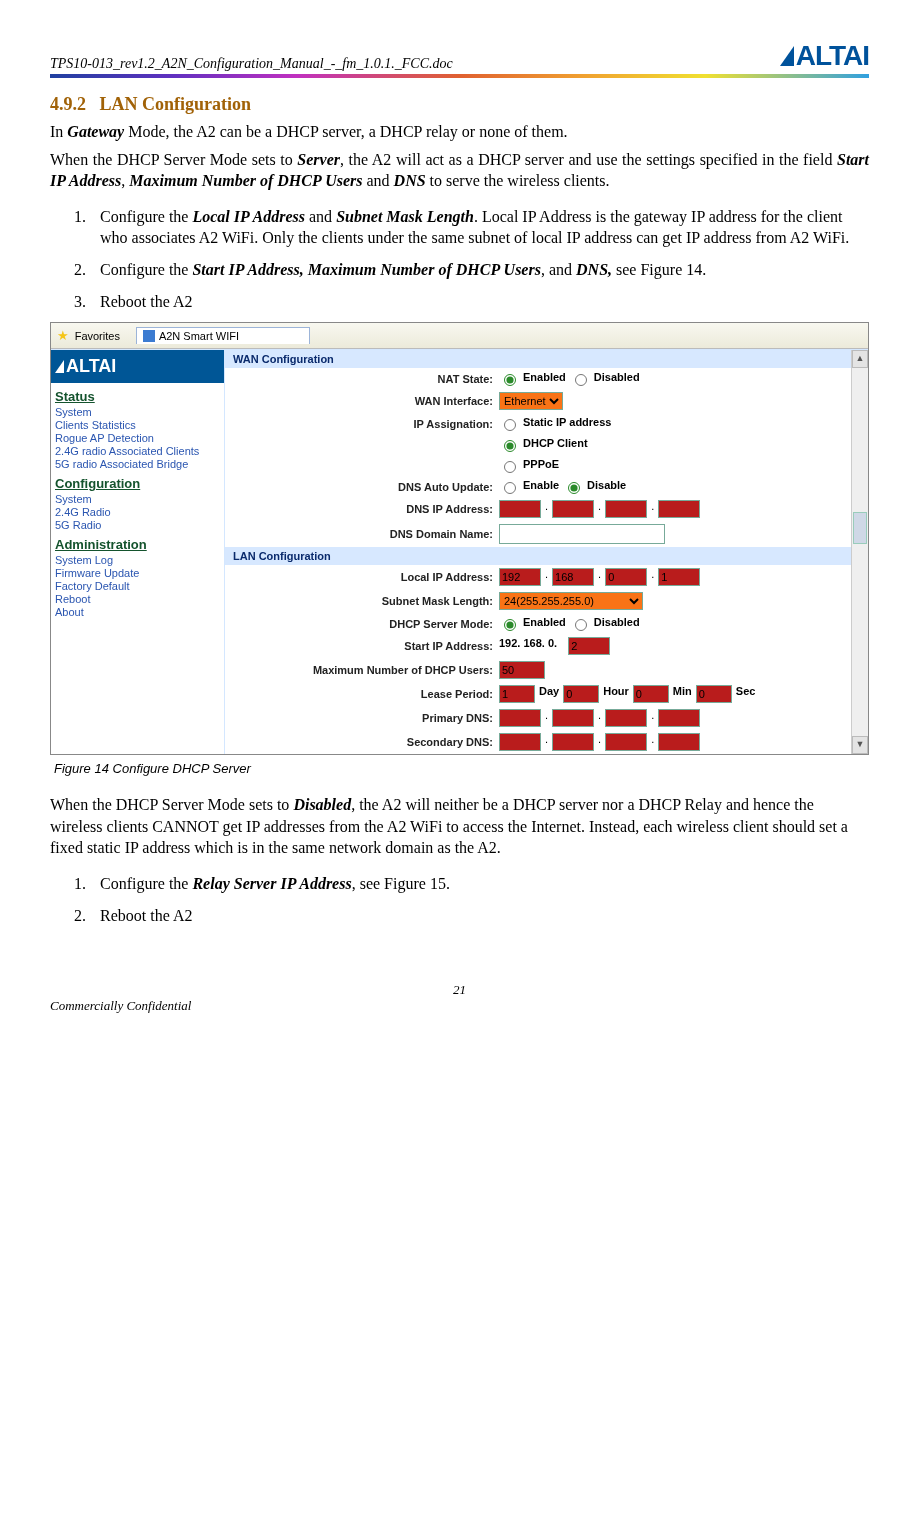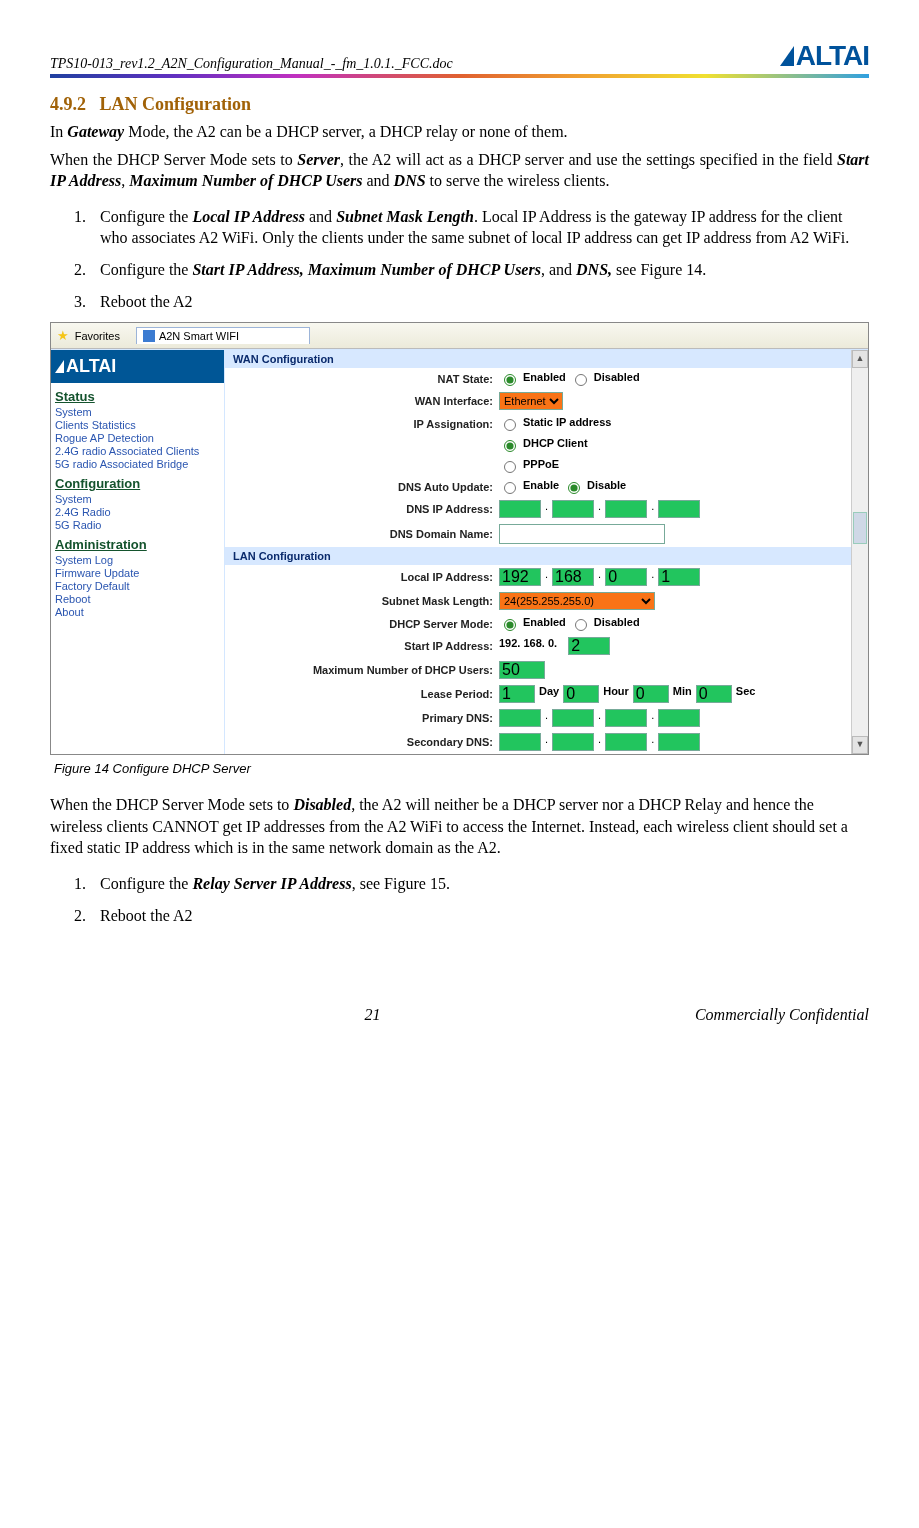--- a/index.html
+++ b/index.html
@@ -48,21 +48,21 @@
     font-size: 18px;
     margin: 10px 0 6px 0;
   }
   p { margin: 6px 0; line-height: 1.35; }
   .just { text-align: justify; }
   ol.steps { margin: 14px 0 6px 30px; padding:0;}
   ol.steps li { margin: 6px 0 10px 10px; padding-left:10px; line-height:1.35;}
   .bi { font-weight: bold; font-style: italic; }
   .caption { font-family: Arial, sans-serif; font-style: italic; font-size: 13px; margin: 6px 0 18px 4px; }
   .footer {
-    display:flex; justify-content:space-between; font-style:italic; font-size:16px; margin-top:80px;
+    display:flex; justify-content:space-between; font-style:italic; font-size:13px; margin-top:56px;flex-direction:column;
   }
   .footer .page { flex:1; text-align:center;}
   
   .shot {
     font-family: Tahoma, Arial, sans-serif;
     font-size: 11px;
     border: 1px solid #888;
     background: #fff;
     margin-top:4px;
   }
@@ -108,21 +108,21 @@
     background:#d7e8ff; color:#0a2a6c; font-weight:bold;
     padding:3px 8px; font-size:11px;
   }
   .form-row{
     display:flex; align-items:center; padding:3px 8px; gap:6px;
   }
   .form-row .lbl{
     width:260px; text-align:right; font-weight:bold; color:#222; font-size:11px;
   }
   .form-row .val{ display:flex; gap:4px; font-size:11px; font-weight:bold;}
-  .txt{ width:36px; height:16px; border:1px solid #7a9; background:#22c55e; font-size:16px; padding:0 2px;}
+  .txt{ width:36px; height:16px; border:1px solid #7a9; background:#b91c1c; font-size:11px; padding:0 2px;}
   .txtw{ width:160px; height:16px; border:1px solid #7a9; background:#fff;}
   .sel{ height:18px; border:1px solid #7a9; background:#f97316; font-size:11px;}
   .radio{ width:12px;height:12px; accent-color:#2a8a2a;}
   .dot{ font-weight: normal;}
 </style>
 </head>
 <body>
 
 <div class="header-row">
   <span class="doc-title">TPS10-013_rev1.2_A2N_Configuration_Manual_-_fm_1.0.1._FCC.doc</span>
@@ -259,21 +259,21 @@
           <input class="txt" value="168" style="">
             <span class="dot">.</span>
           <input class="txt" value="0" style="">
             <span class="dot">.</span>
           <input class="txt" value="1" style="">
         </span>
       </div>
       <div class="form-row">
           <span class="lbl">Subnet Mask Length:</span>
         <span class="val">
-            <select class="sel" style="width:156px"><option>24(255.255.255.0)</option></select>
+            <select class="sel" style="width:144px"><option>24(255.255.255.0)</option></select>
           </span>
       </div>
       <div class="form-row">
           <span class="lbl">DHCP Server Mode:</span>
         <span class="val">
           <input type="radio" class="radio" checked="" style="">
             <span>Enabled</span>
           <input type="radio" class="radio" style="">
             <span>Disabled</span>
         </span>

